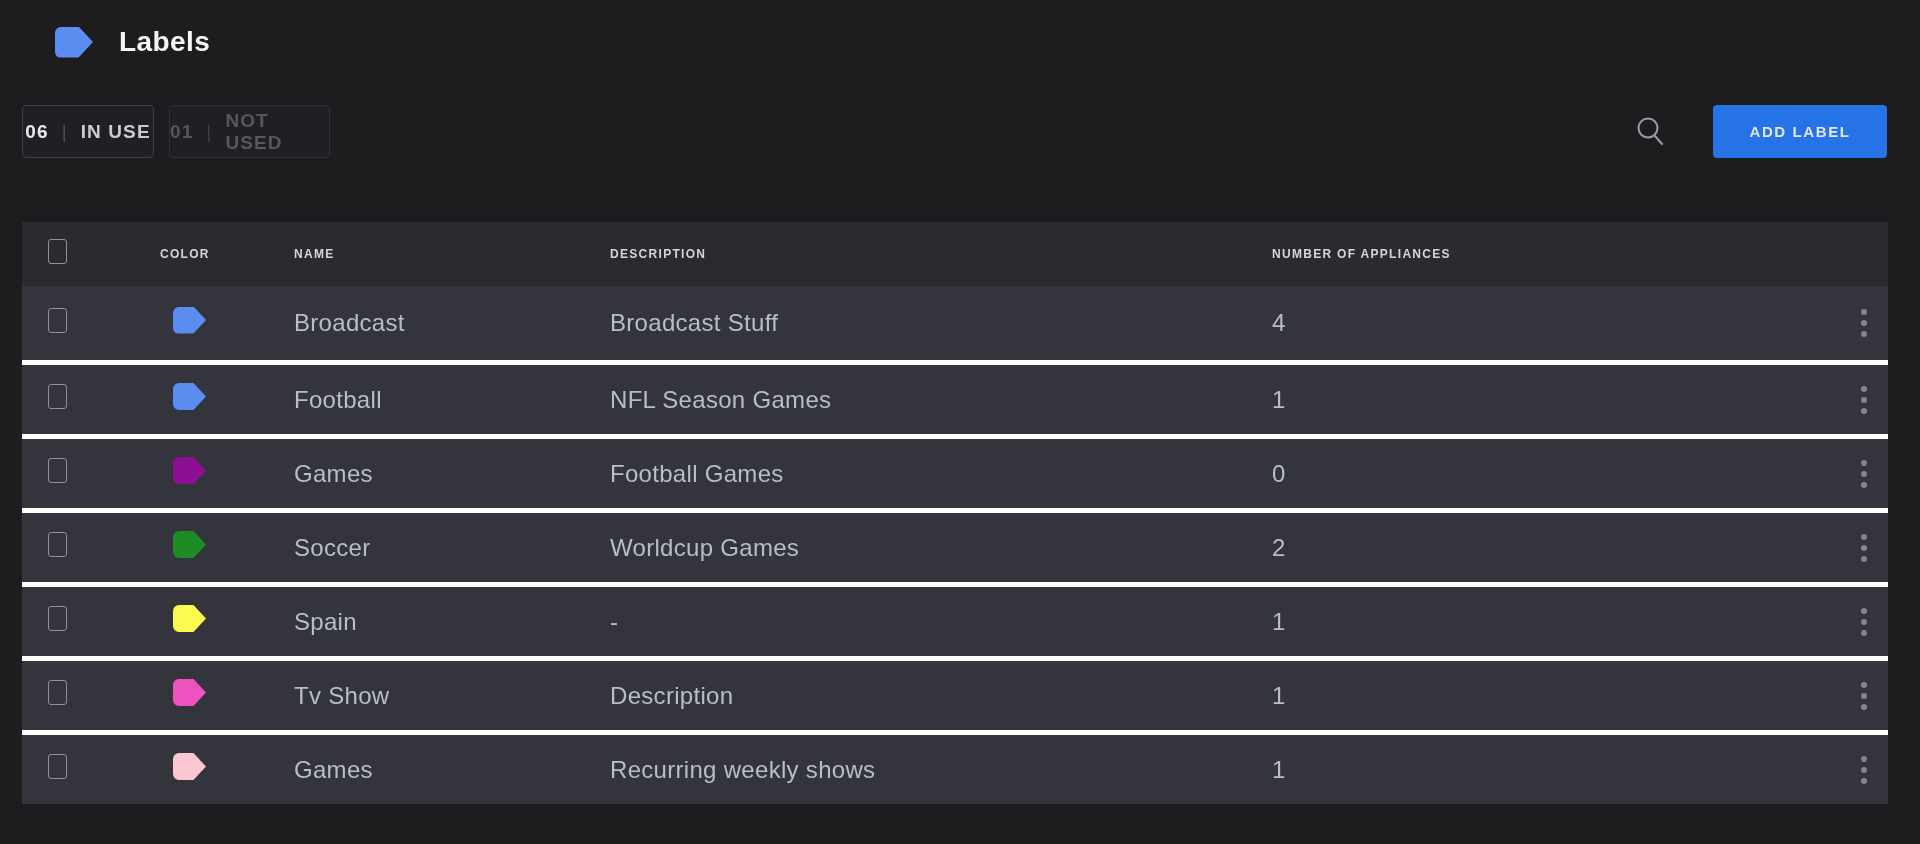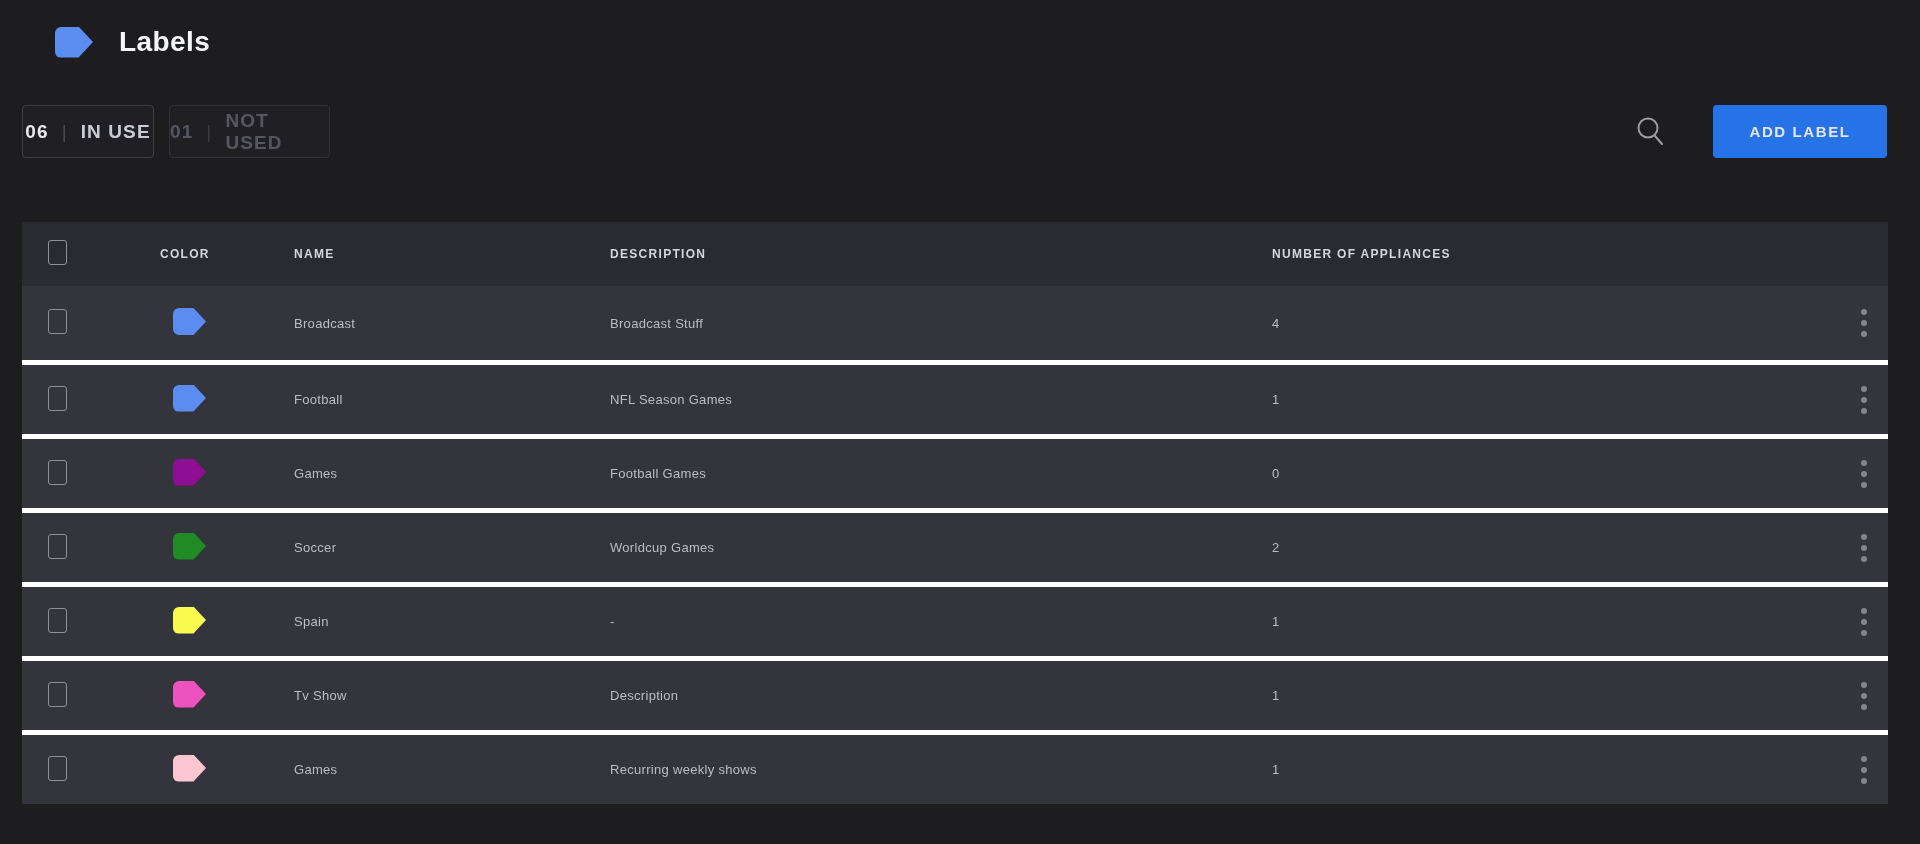--- a/index.html
+++ b/index.html
@@ -58,21 +58,21 @@
     align-items:center;
   }
   .thead { height:64px; background:#2a2a31; }
   .thead .hcell {
     font-size:12px; font-weight:bold; letter-spacing:1.3px;
     color:#d5d6dc; text-transform:uppercase;
   }
   .trow { height:74px; background:#34343c; }
   .trow + .trow { border-top:5px solid #ffffff; }
 
-  .cell { font-size:13px; letter-spacing:0.3px; color:#b9bdc7; }
+  .cell { font-size:24px; letter-spacing:0.3px; color:#b9bdc7; }
   .c-check { padding-left:26px; }
   .checkbox {
     display:inline-block; width:19px; height:25px;
     border:1px solid #90909a; border-radius:3px; background:transparent; cursor:pointer;
   }
   .chip { width:33px; height:27px; margin-left:13px; }
   .kebab {
     display:flex; flex-direction:column; align-items:center; gap:5px;
     width:24px; margin-left:27px; cursor:pointer; padding:4px 0;
   }

